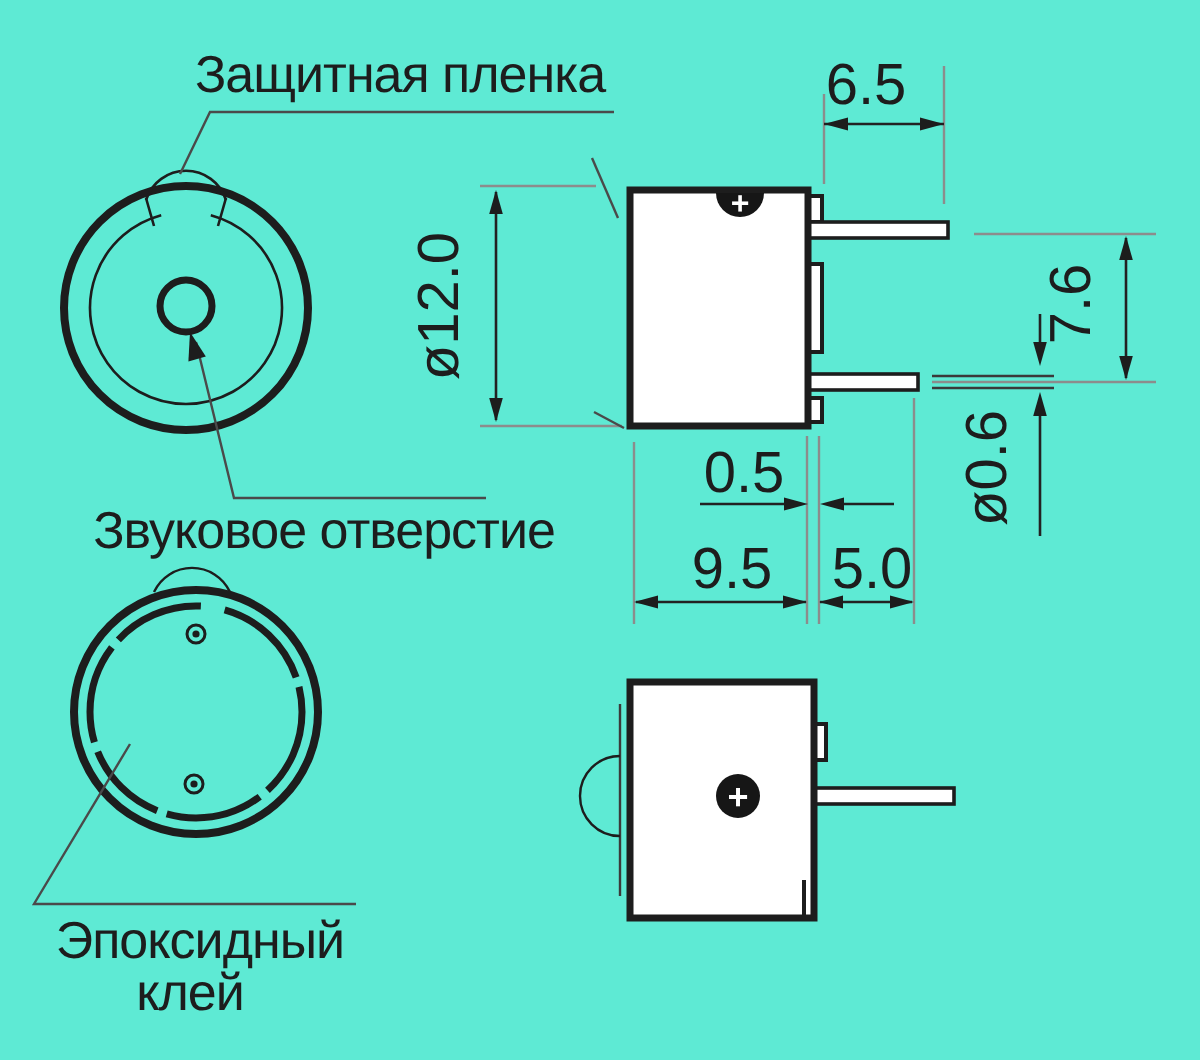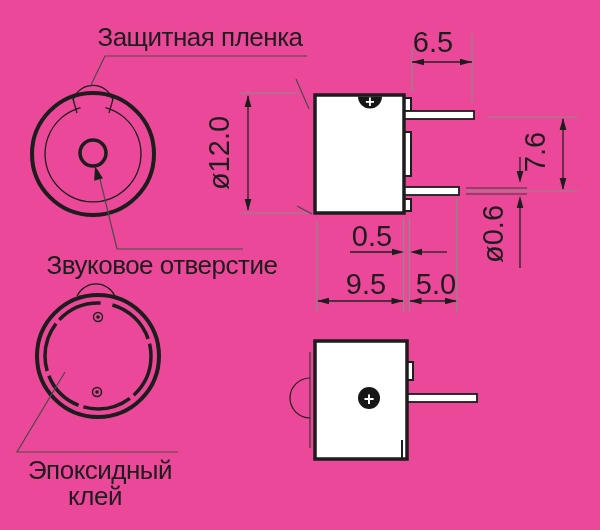--- a/index.html
+++ b/index.html
@@ -1,16 +1,16 @@
 <!DOCTYPE html>
 <html><head>
 <meta charset="utf-8">
 <style>
   html,body{margin:0;padding:0;background:#ffffff;}
-  .canvas{position:relative;width:600px;height:530px;background:#ec4899;overflow:hidden;}
+  .canvas{position:relative;width:600px;height:530px;background:#5eead4;overflow:hidden;}
   svg{display:block;}
   text{font-family:"Liberation Sans", sans-serif;fill:#1d1d1d;}
   .callout{font-size:26px;letter-spacing:-0.5px;}
   .dim{font-size:29px;}
   .plus{font-size:16px;font-weight:bold;fill:#ffffff;}
   .plus2{font-size:18px;font-weight:bold;fill:#ffffff;}
   .outline{stroke:#1d1d1d;fill:none;}
   .thin{stroke:#3a3a3a;stroke-width:1.2;fill:none;}
   .leader{stroke:#4a4a4a;stroke-width:1.2;fill:none;}
   .dimline{stroke:#222222;stroke-width:1.3;fill:none;}

